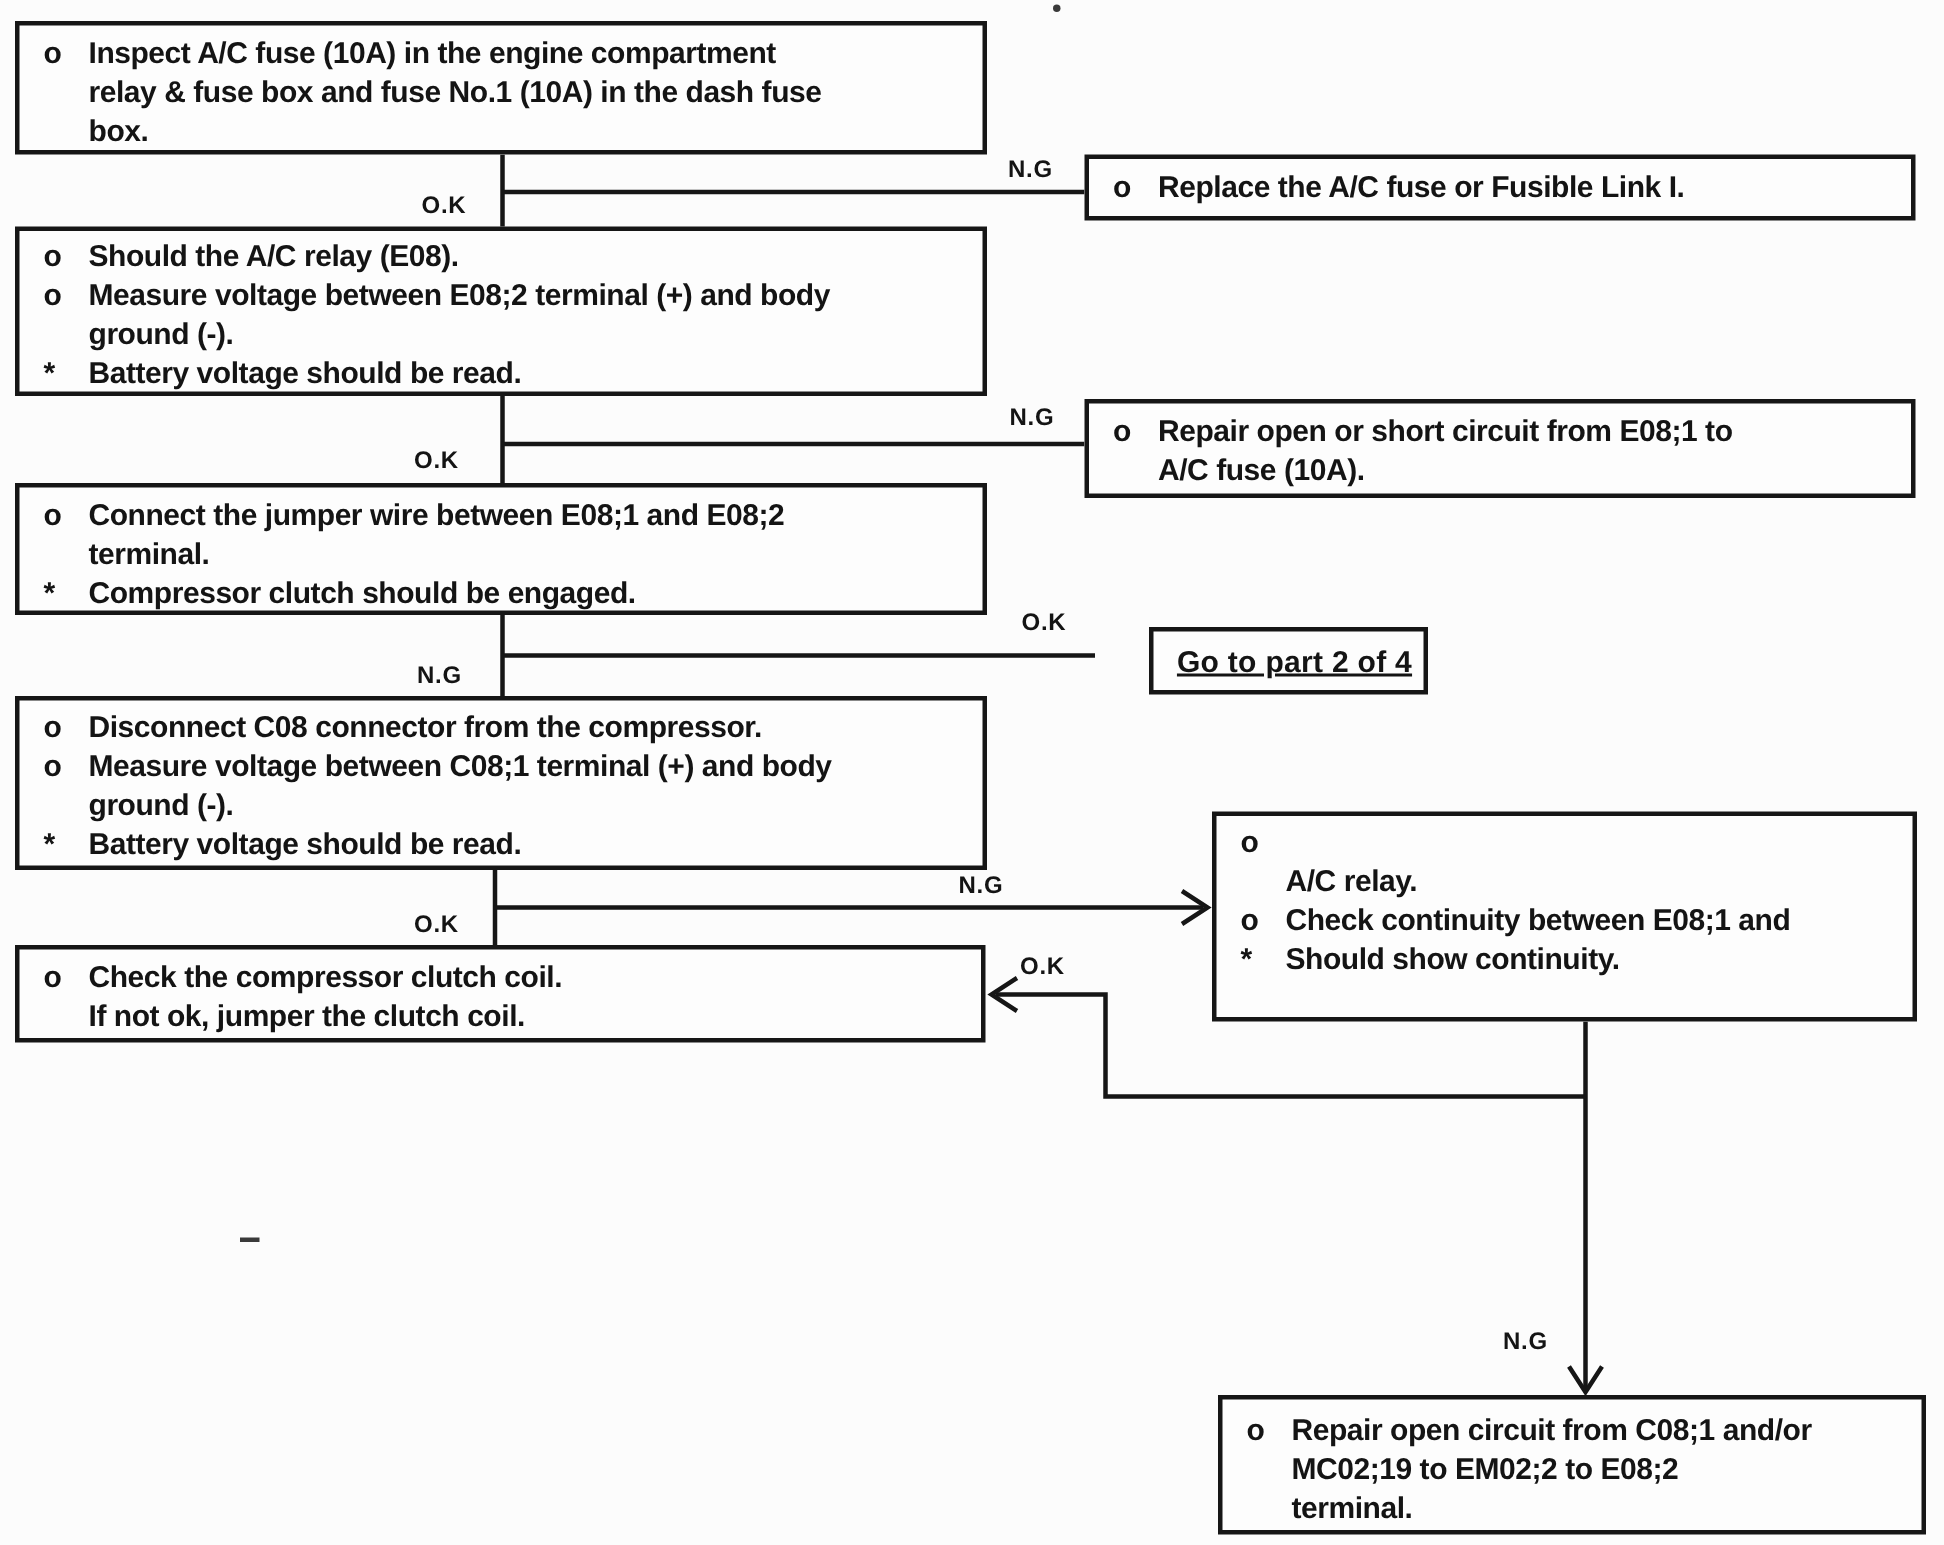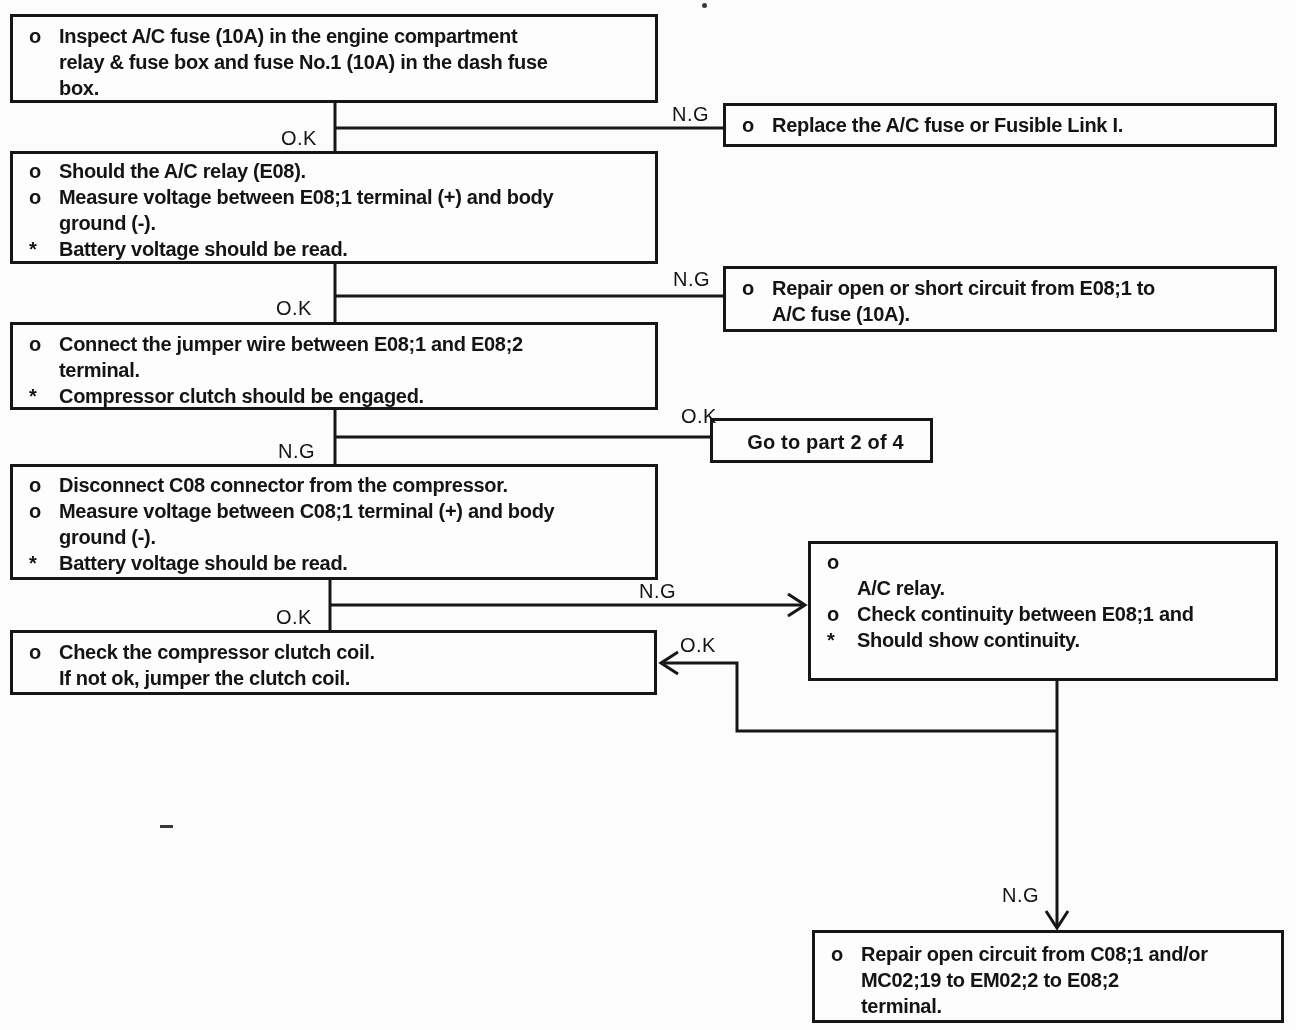--- a/index.html
+++ b/index.html
@@ -11,33 +11,33 @@
   .box{
     position:absolute;border:3px solid #161616;background:#fdfdfd;
     box-sizing:border-box;padding:6px 8px 2px 16px;
   }
   .ln{display:flex;line-height:26px;font-size:20px;font-weight:bold;letter-spacing:-0.3px;}
   .mk{flex:0 0 30px;width:30px;}
   .tx{white-space:nowrap;}
   .goto{display:flex;align-items:center;justify-content:center;height:100%;padding:0;}
   .goto .tx{font-size:20px;font-weight:bold;letter-spacing:0.2px;}
   .lbl{
-    position:absolute;font-size:20px;font-weight:normal;letter-spacing:0.5px;
+    position:absolute;font-size:16px;font-weight:bold;letter-spacing:0.5px;
     line-height:22px;white-space:nowrap;
   }
   
   #b-l1{left:10px;top:14px;width:648px;height:89px;}
   #b-l2{left:10px;top:151px;width:648px;height:113px;padding-top:4px;}
   #b-l3{left:10px;top:322px;width:648px;height:88px;}
   #b-l4{left:10px;top:464px;width:648px;height:116px;padding-top:5px;}
   #b-l5{left:10px;top:630px;width:647px;height:65px;}
   
   #b-r1{left:723px;top:103px;width:554px;height:44px;}
   #b-r2{left:723px;top:266px;width:554px;height:66px;}
-  #b-r3{left:710px;top:418px;width:223px;height:45px;}
+  #b-r3{left:766px;top:418px;width:186px;height:45px;text-decoration:underline;}
   #b-r4{left:808px;top:541px;width:470px;height:140px;padding-top:5px;}
   #b-r5{left:812px;top:930px;width:472px;height:93px;padding-top:8px;}
   
   #lbl-ok1{left:281px;top:127px;}
   #lbl-ng1{left:672px;top:103px;}
   #lbl-ok2{left:276px;top:297px;}
   #lbl-ng2{left:673px;top:268px;}
   #lbl-ng3{left:278px;top:440px;}
   #lbl-ok3{left:681px;top:405px;}
   #lbl-ok4{left:276px;top:606px;}
@@ -90,21 +90,21 @@
       </div>
   </div>
 
   <div class="box" id="b-l2">
     <div class="ln">
         <span class="mk">o</span>
         <span class="tx">Should the A/C relay (E08).</span>
       </div>
     <div class="ln">
         <span class="mk">o</span>
-        <span class="tx">Measure voltage between E08;1 terminal (+) and body</span>
+        <span class="tx">Measure voltage between E08;2 terminal (+) and body</span>
       </div>
     <div class="ln">
         <span class="mk"></span>
         <span class="tx">ground (-).</span>
       </div>
     <div class="ln">
         <span class="mk">*</span>
         <span class="tx">Battery voltage should be read.</span>
       </div>
   </div>

